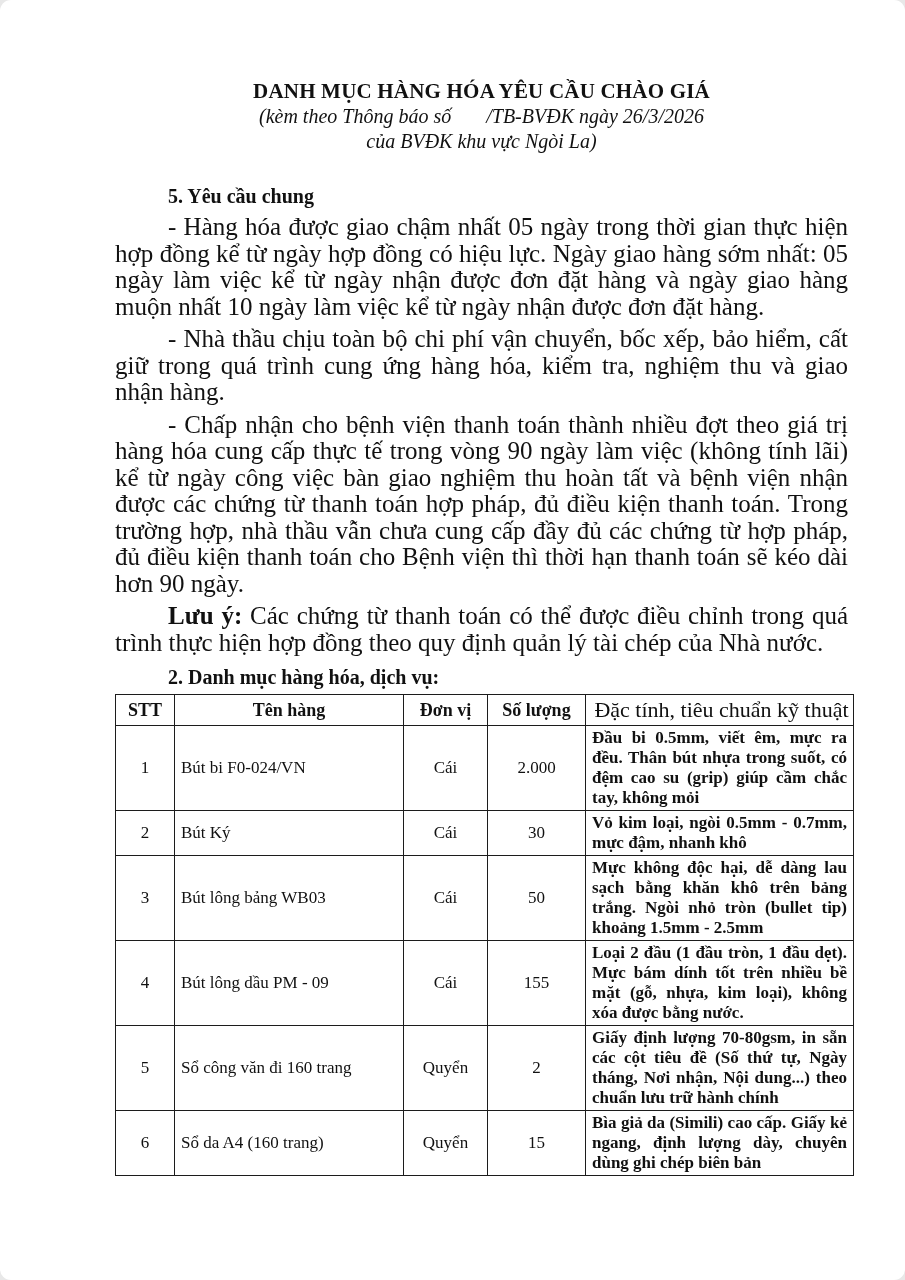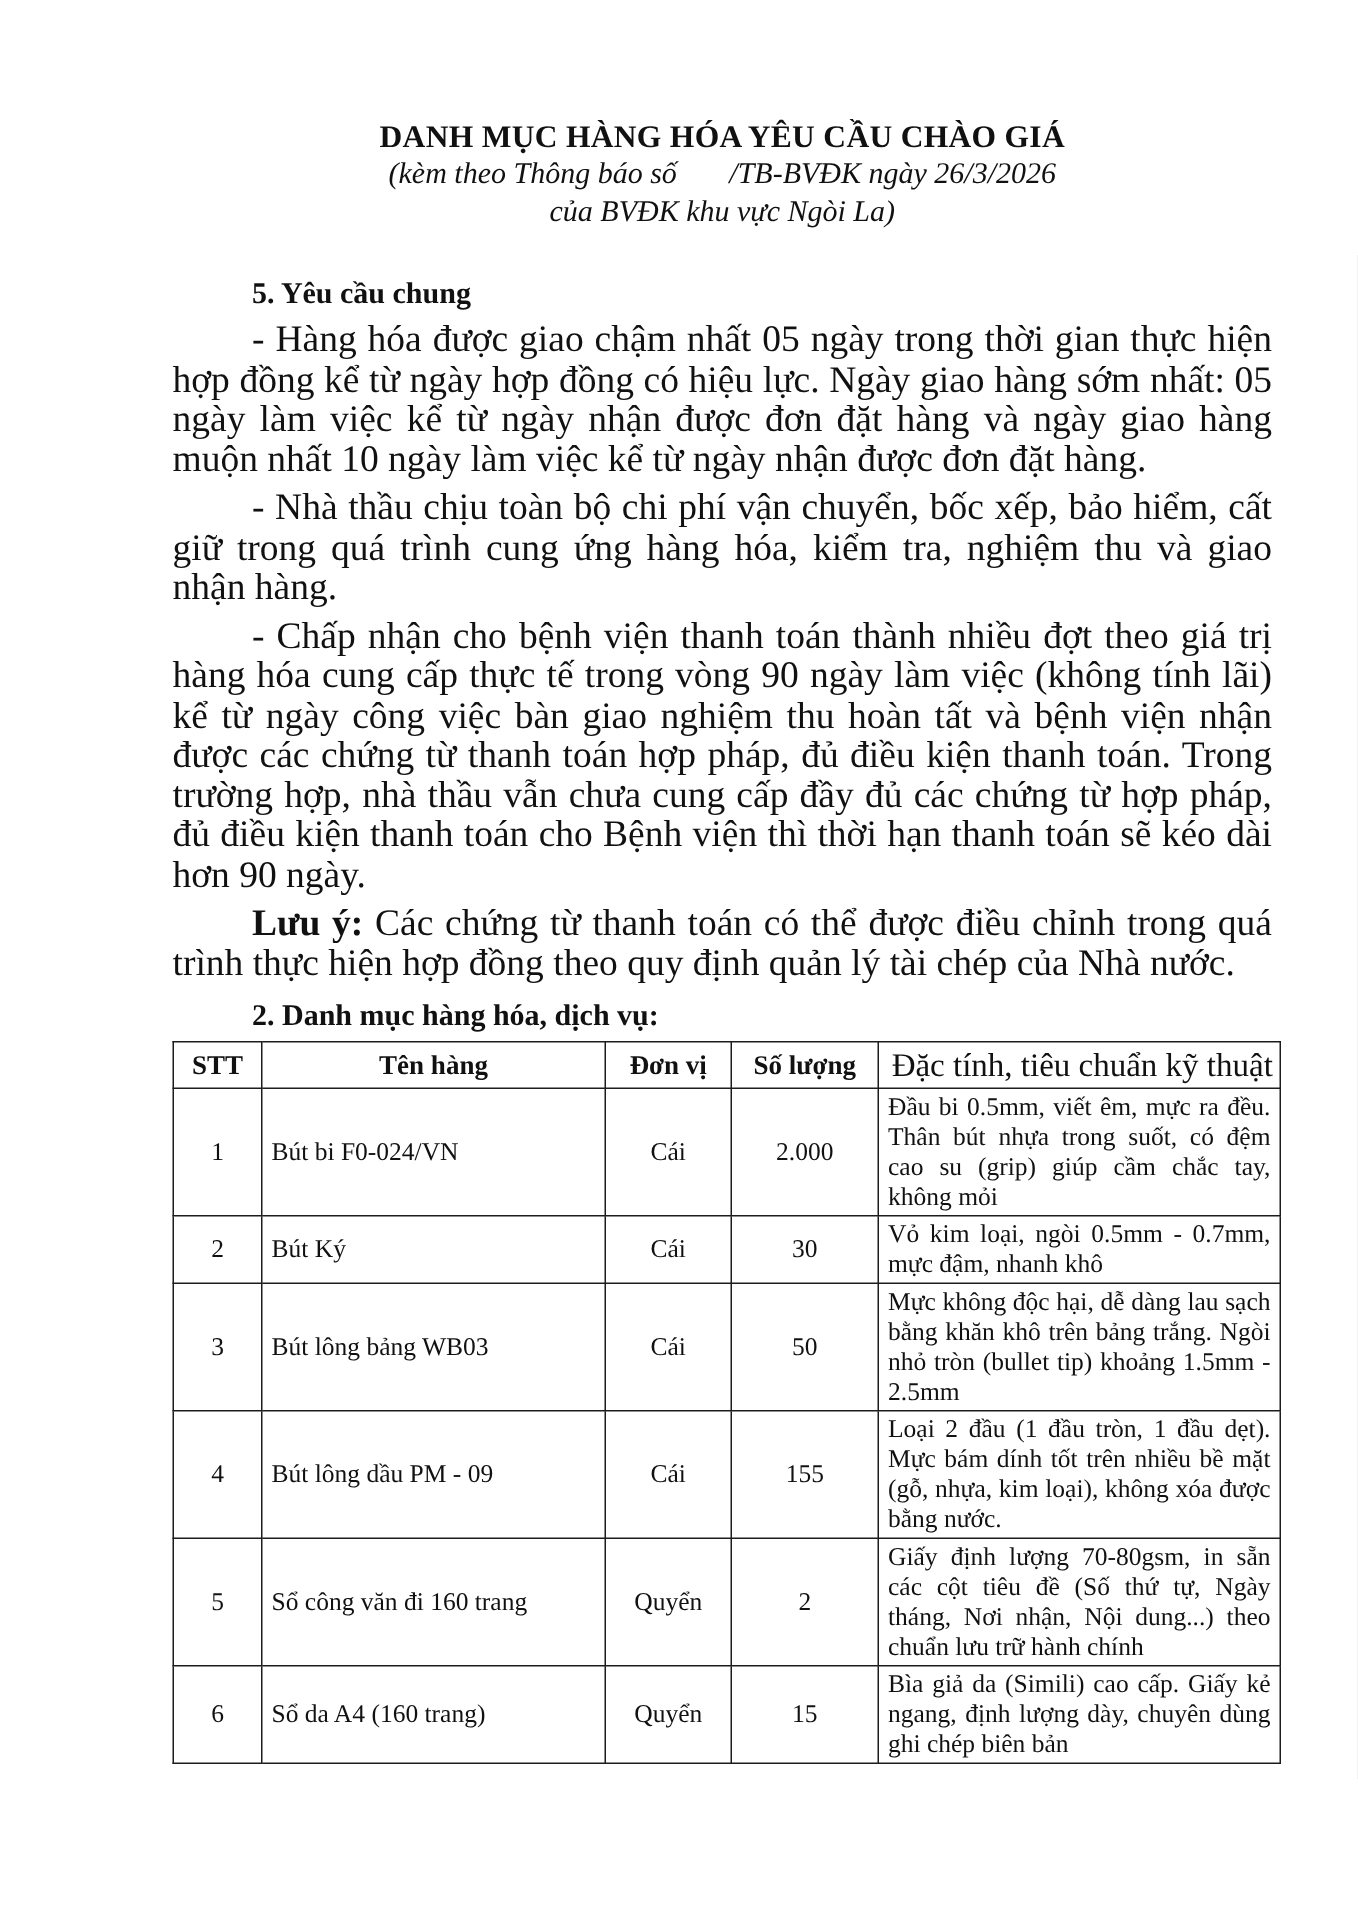--- a/index.html
+++ b/index.html
@@ -11,20 +11,21 @@
     position: relative;
     width: 905px;
     height: 1280px;
     margin: 0 auto;
     background: #ffffff;
     color: #111111;
     font-family: "Liberation Serif", "DejaVu Serif", serif;
     overflow: hidden;
     box-sizing: border-box;
     padding: 78px 57px 0 115px;
+    border-radius: 11px;
   }
   .doc-title {
     text-align: center;
     font-weight: bold;
     font-size: 21px;
     line-height: 26px;
     letter-spacing: 0.2px;
   }
   .doc-subtitle {
     text-align: center;
@@ -84,20 +85,21 @@
   td.c-name {
     text-align: left;
     vertical-align: middle;
     padding-left: 9px;
   }
   td.c-spec {
     text-align: justify;
     vertical-align: top;
     line-height: 20px;
     padding: 1px 5px 2px 6px;
+    font-weight: bold;
   }
 </style>
 </head>
 <body>
 
 <div class="page">
 
   <div class="doc-title">DANH MỤC HÀNG HÓA YÊU CẦU CHÀO GIÁ</div>
   <div class="doc-subtitle">(kèm theo Thông báo số       /TB-BVĐK ngày 26/3/2026</div>
   <div class="doc-subtitle">của BVĐK khu vực Ngòi La)</div>

